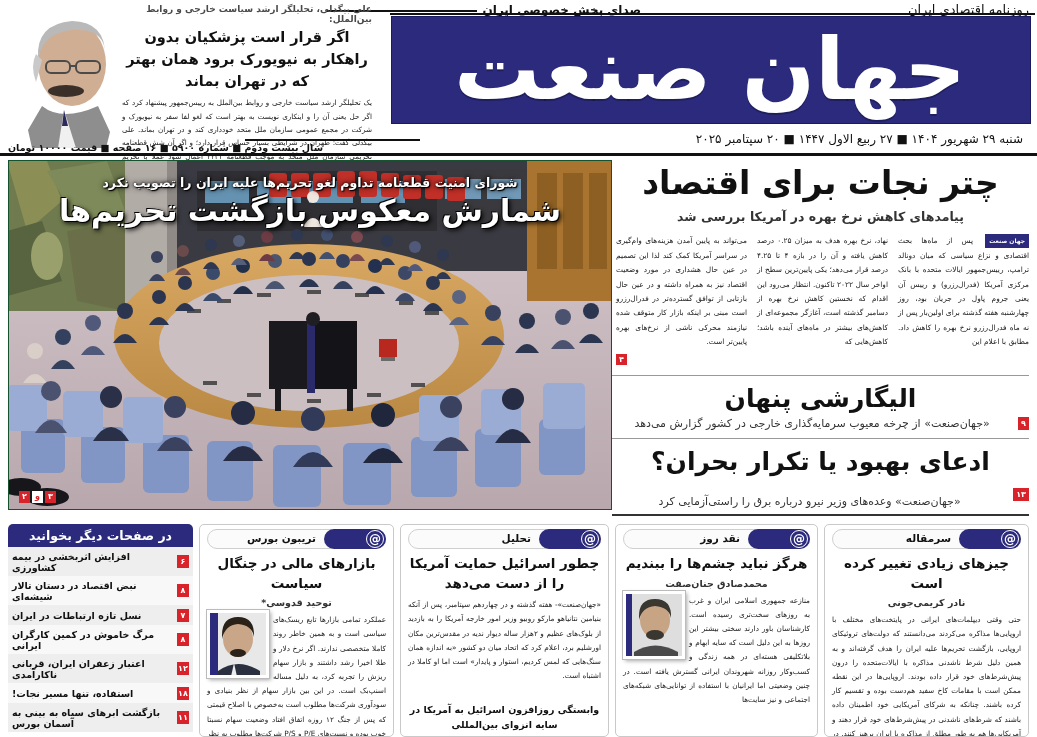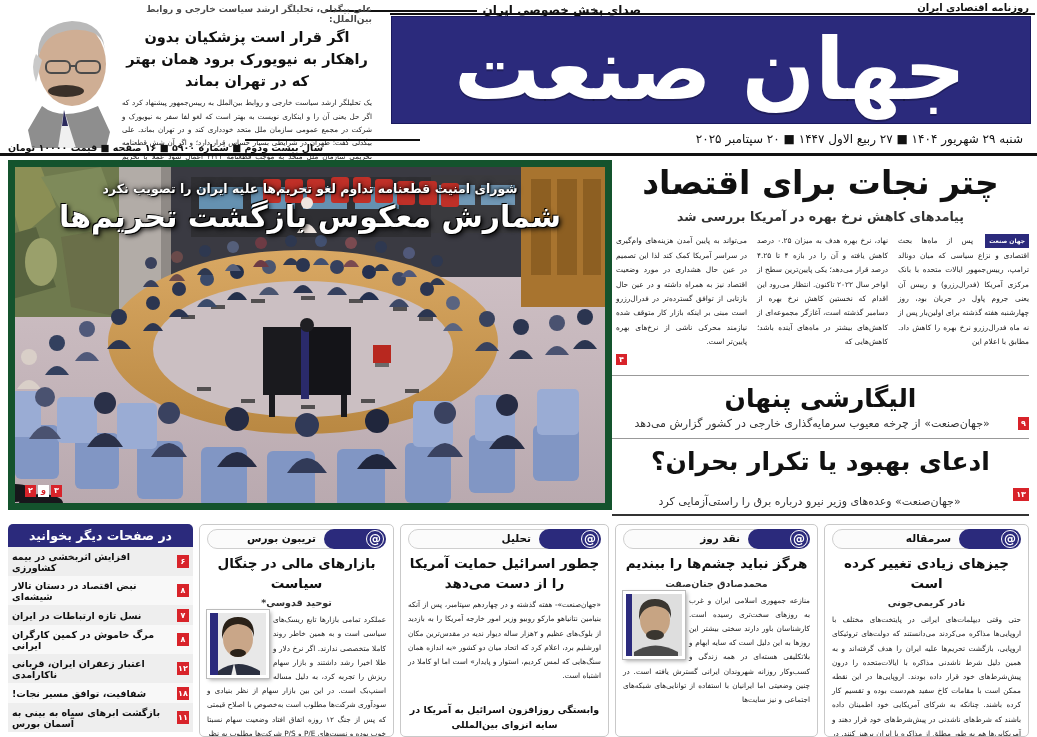--- a/index.html
+++ b/index.html
@@ -14,21 +14,21 @@
     background: #fff;
     margin: 0 auto;
   }
 
   
   .masthead {
     position: absolute; top: 0; left: 0; width: 1037px; height: 158px;
   }
   .kicker-top-right {
     position: absolute; top: 2px; right: 8px;
-    font-size: 10px; color: #111; font-weight: 700;
+    font-size: 13px; color: #111; font-weight: 400;
     letter-spacing: -0.2px;
   }
   .logo-block {
     position: absolute; top: 16px; right: 6px;
     width: 640px; height: 108px;
     background: #2b2a7c;
     border: 1px solid #1a1a5e;
   }
   .logo-word {
     position: absolute; top: -2px; right: 0; width: 640px; height: 112px;
@@ -99,21 +99,21 @@
   .masthead-underline {
     position: absolute; top: 153px; left: 0; width: 1037px; height: 3px; background: #111;
   }
 
   
   .body-area { position: absolute; top: 160px; left: 0; width: 1037px; height: 360px; }
 
   
   .lead-photo {
     position: absolute; top: 0px; left: 8px; width: 604px; height: 350px;
-    border: 7px solid #14532d; overflow: hidden; background: #cbbfc2;
+    border: 1px solid #14532d; overflow: hidden; background: #cbbfc2;
   }
   .photo-overlay-kicker {
     position: absolute; top: 14px; right: 10px; left: 10px;
     text-align: center; font-size: 12.5px; font-weight: 700;
     color: #fff; text-shadow: 0 0 3px #000, 0 0 6px #000, 1px 1px 1px #000;
     letter-spacing: -0.2px; z-index: 5;
   }
   .photo-overlay-head {
     position: absolute; top: 32px; right: 4px; left: 4px;
     text-align: center; font-size: 30px; font-weight: 700;
@@ -636,21 +636,21 @@
         <div class="idx-row">
           <span class="idx-num">۸</span>
           <span class="idx-txt">مرگ خاموش در کمین کارگران ایرانی</span>
         </div>
         <div class="idx-row">
           <span class="idx-num">۱۲</span>
           <span class="idx-txt">اعتبار زعفران ایران، قربانی ناکارآمدی</span>
         </div>
         <div class="idx-row">
           <span class="idx-num">۱۸</span>
-          <span class="idx-txt">شفافیت، توافق مسیر نجات!</span>
+          <span class="idx-txt">استفاده، تنها مسیر نجات!</span>
         </div>
         <div class="idx-row">
           <span class="idx-num">۱۱</span>
           <span class="idx-txt">بازگشت ابرهای سیاه به بینی به آسمان بورس</span>
         </div>
       </div>
     </div>
 
     <div class="bcol" style="left:199px; width:195px;">
       <div class="col-badge">

